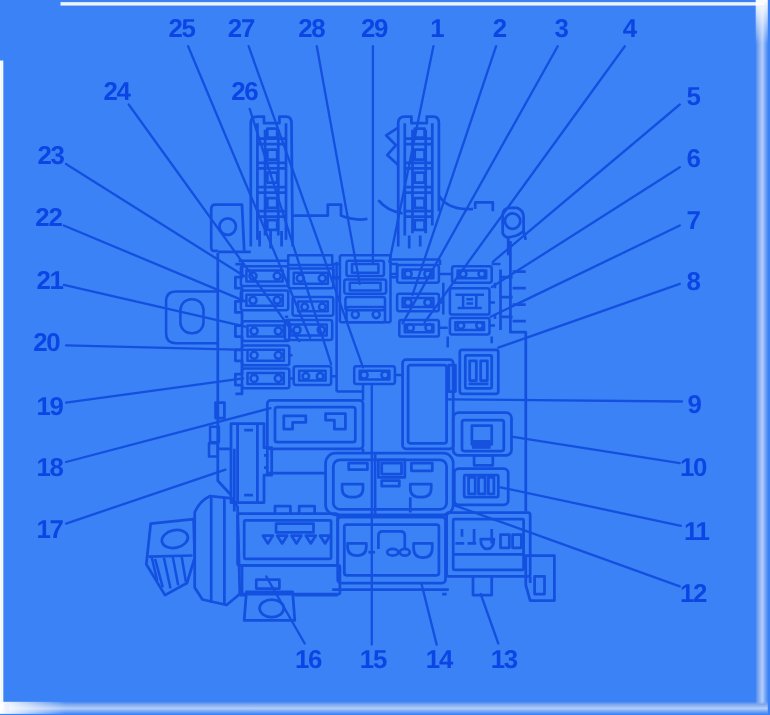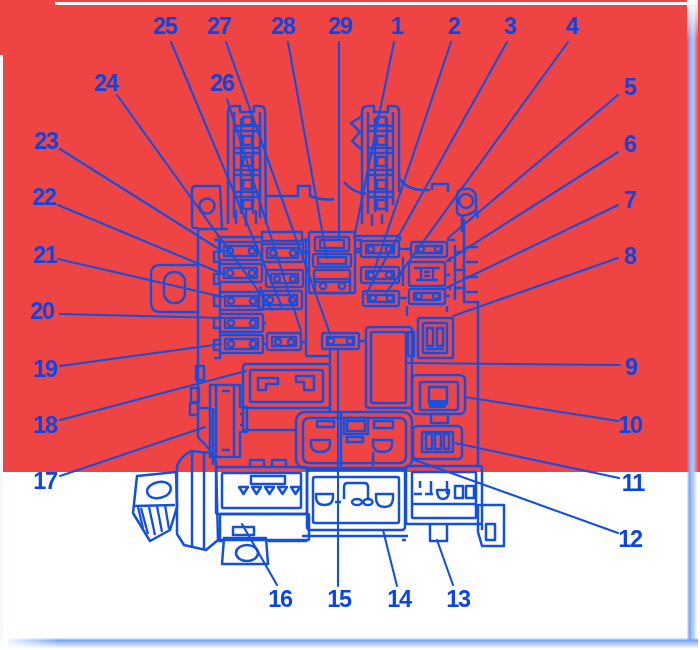--- a/index.html
+++ b/index.html
@@ -1,16 +1,16 @@
 <!DOCTYPE html>
 <html><head>
 <meta charset="utf-8">
 <style>
 html,body{margin:0;padding:0;background:#ffffff;width:700px;height:650px;overflow:hidden;}
-#page{position:relative;width:700px;height:472px;background:#ef4444;font-family:"Liberation Sans",sans-serif;}
+#page{position:relative;width:700px;height:650px;background:#3b82f6;font-family:"Liberation Sans",sans-serif;}
 svg{position:absolute;left:0;top:0;}
 </style>
 </head>
 <body>
 <div id="page">
 
 <div style="position:absolute;left:55px;top:2px;width:640px;height:3px;background:linear-gradient(to bottom,#ffffff,#e3f2fa,#ffffff);"></div>
 
 <div style="position:absolute;left:0px;top:55px;width:3px;height:590px;background:linear-gradient(to right,#ffffff,#eaf6f1,#ffffff);"></div>
 

